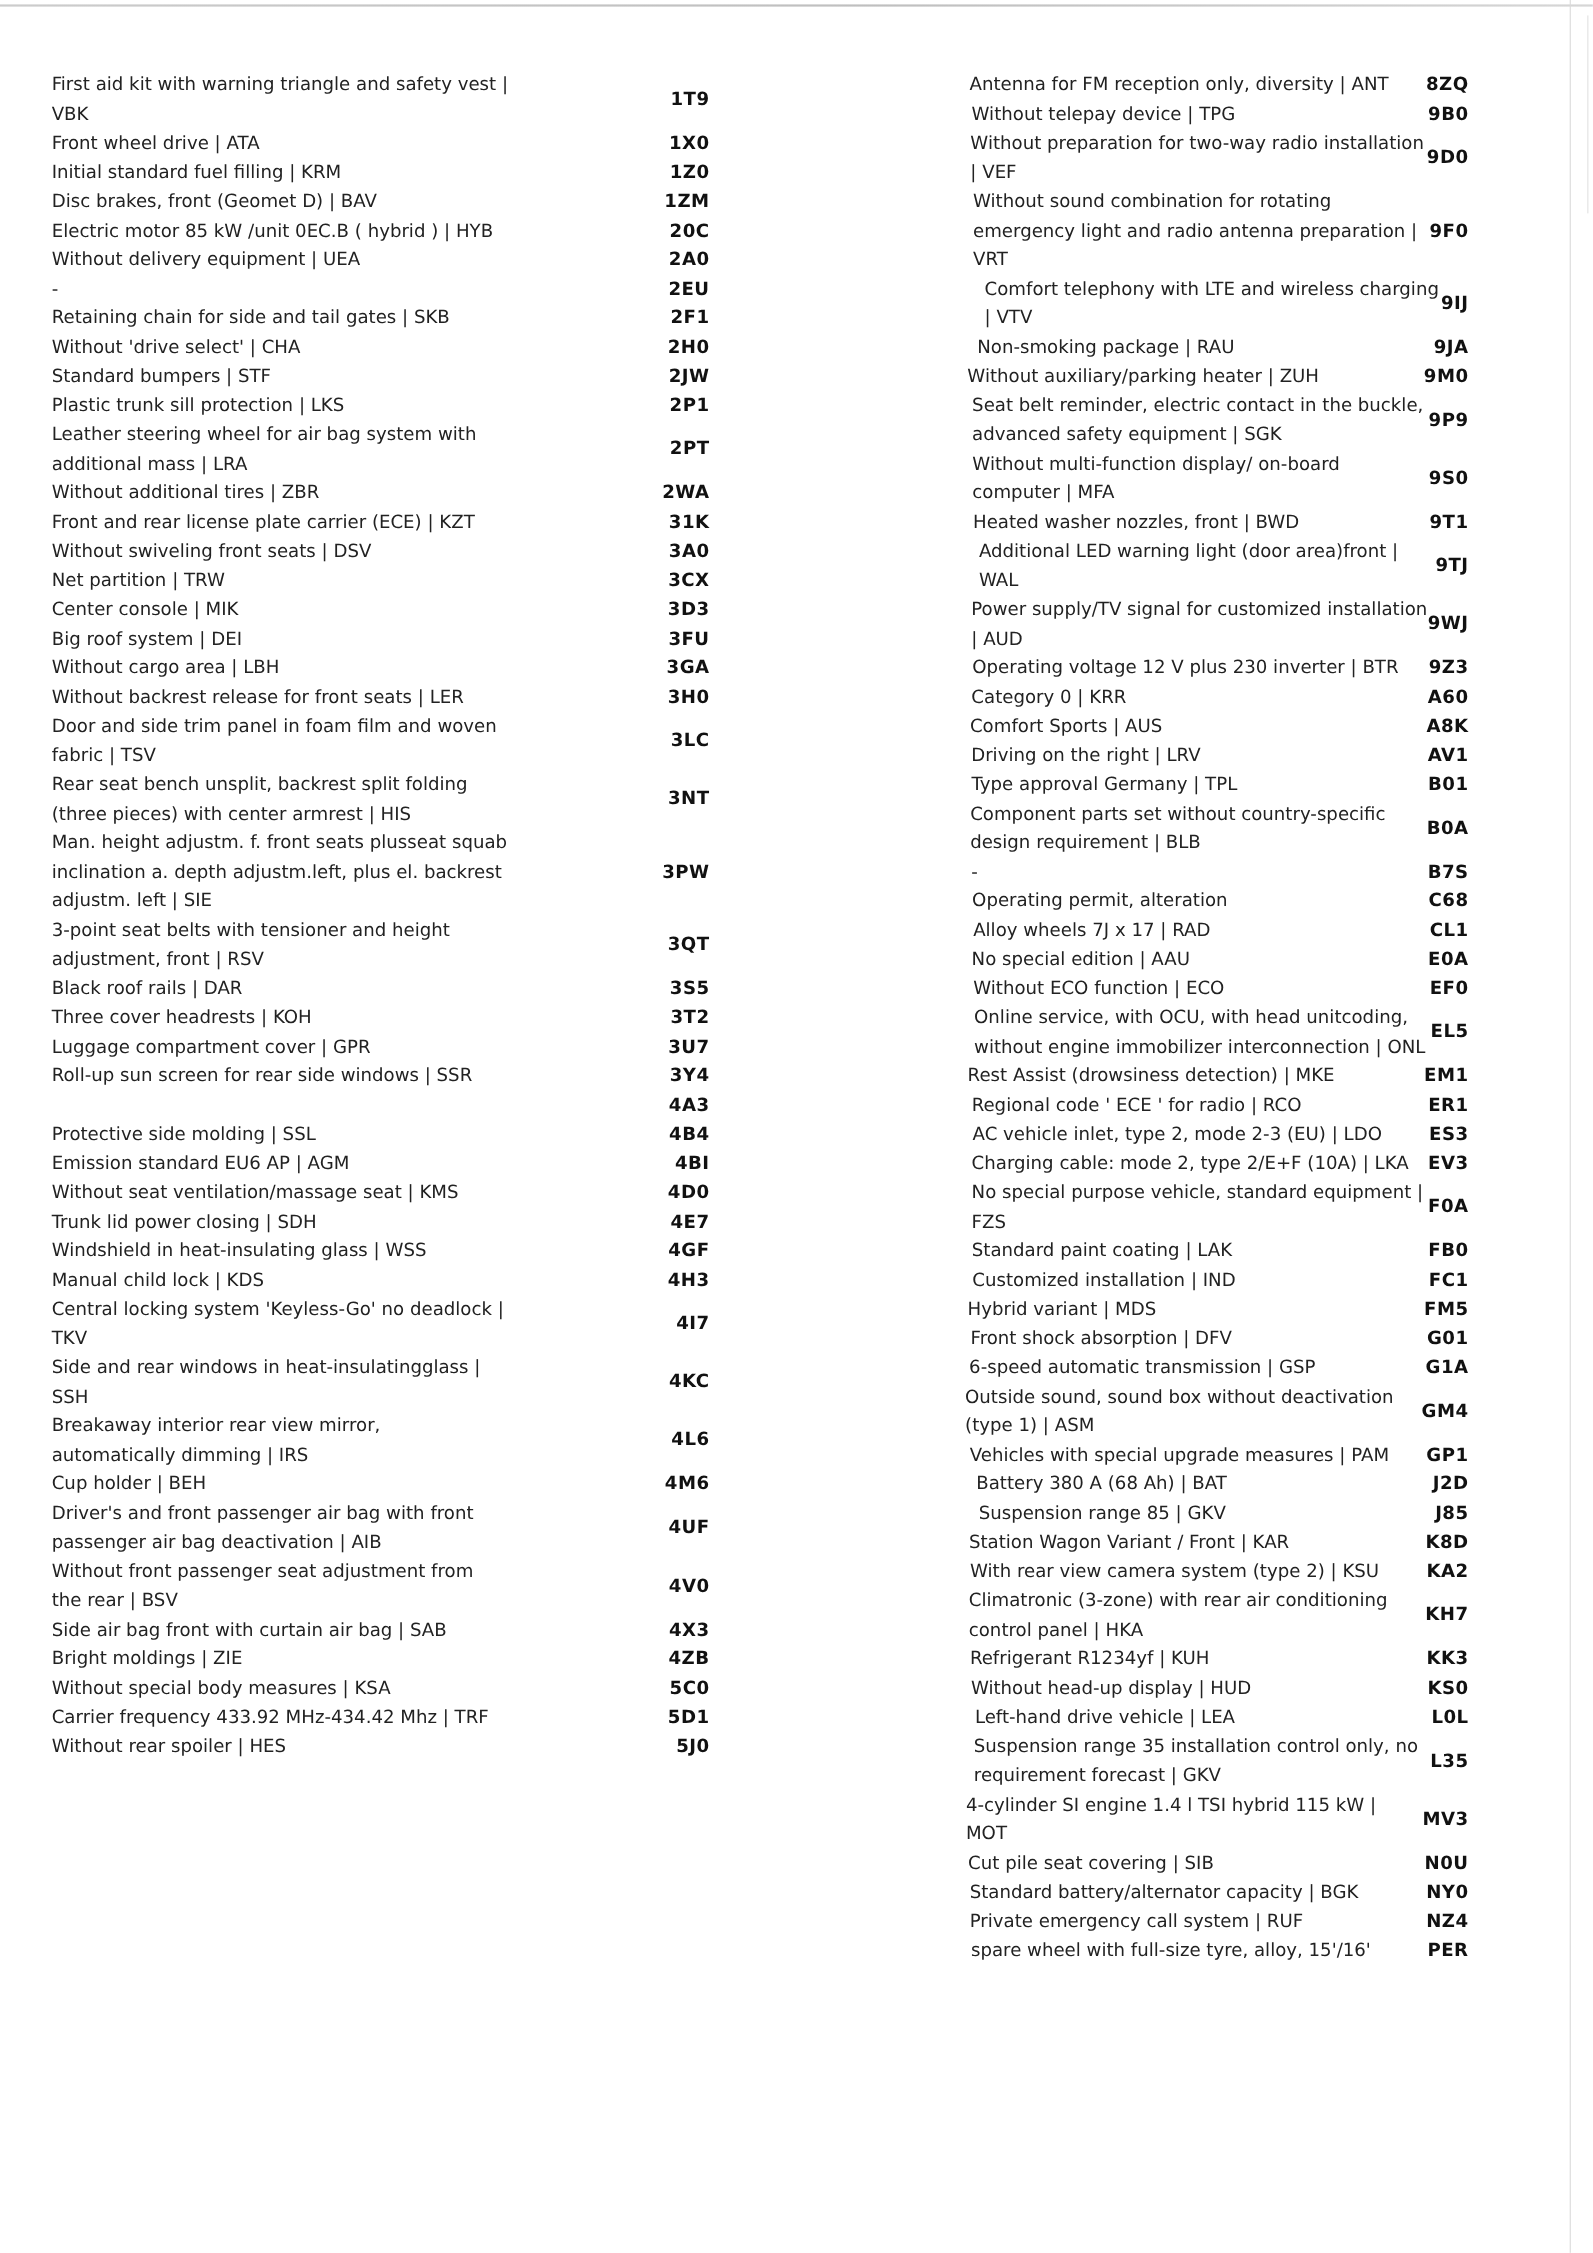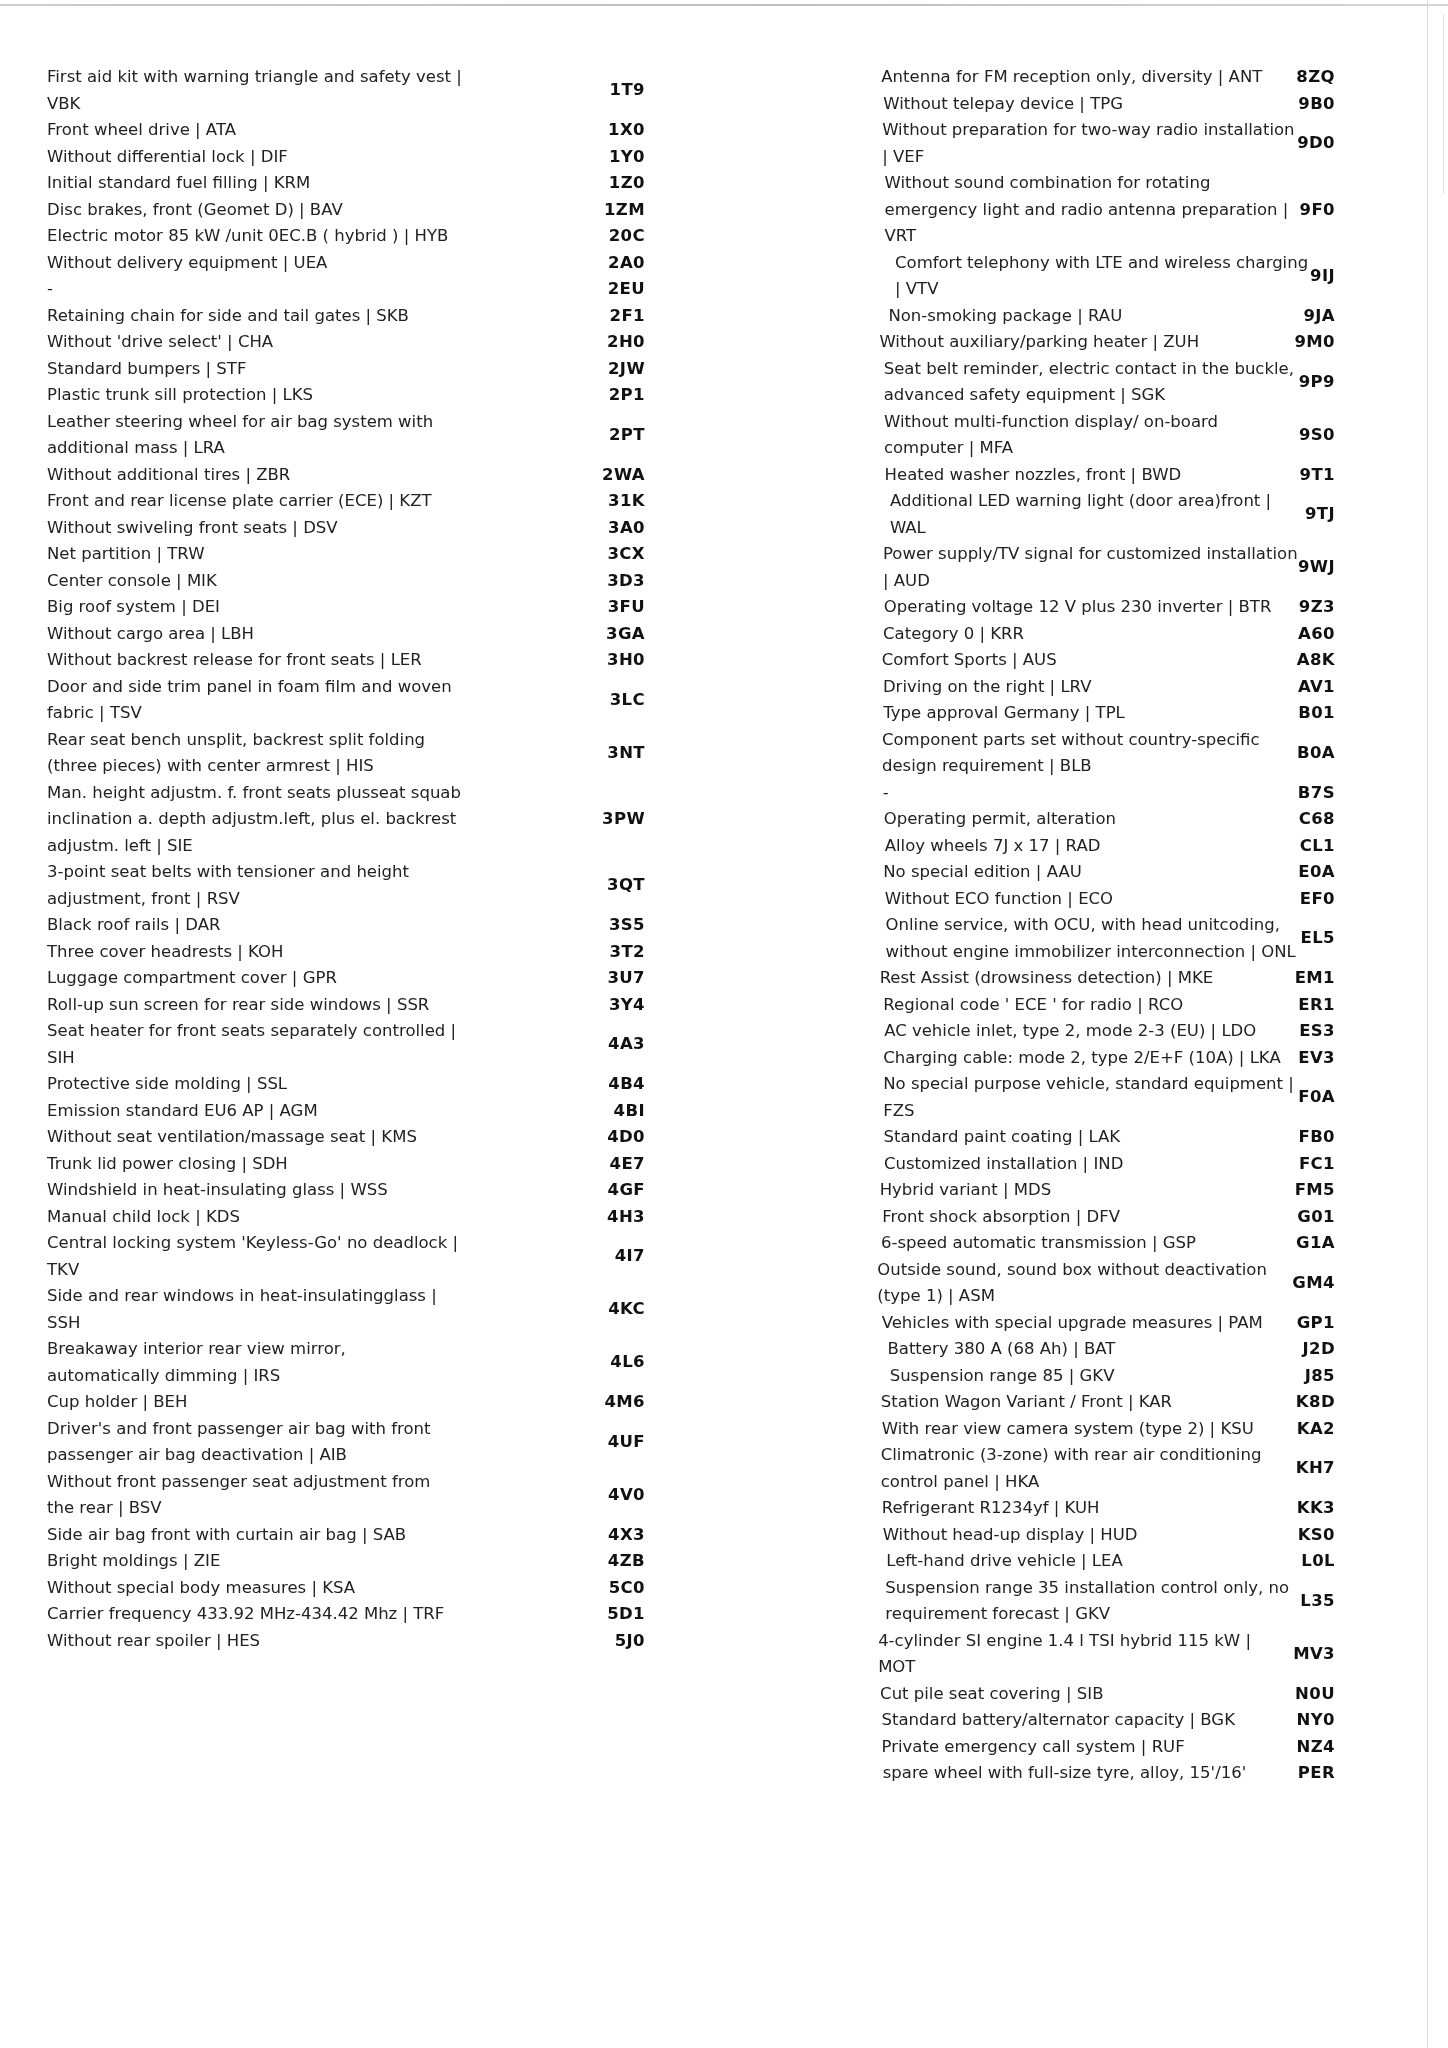--- a/index.html
+++ b/index.html
@@ -59,24 +59,20 @@
   <div class="row">
     <div class="desc">First aid kit with warning triangle and safety vest | VBK</div>
     <div class="code">1T9</div>
   </div>
 
   <div class="row">
     <div class="desc">Front wheel drive | ATA</div>
     <div class="code">1X0</div>
   </div>
 
-  <div class="row">
-    <div class="desc">Without differential lock | DIF</div>
-    <div class="code">1Y0</div>
-  </div>
 
   <div class="row">
     <div class="desc">Initial standard fuel filling | KRM</div>
     <div class="code">1Z0</div>
   </div>
 
   <div class="row">
     <div class="desc">Disc brakes, front (Geomet D) | BAV</div>
     <div class="code">1ZM</div>
   </div>
@@ -197,21 +193,20 @@
     <div class="code">3U7</div>
   </div>
 
   <div class="row">
     <div class="desc">Roll-up sun screen for rear side windows | SSR</div>
     <div class="code">3Y4</div>
   </div>
 
 
   <div class="row">
-    <div class="desc">Seat heater for front seats separately controlled | SIH</div>
     <div class="code">4A3</div>
   </div>
 
   <div class="row">
     <div class="desc">Protective side molding | SSL</div>
     <div class="code">4B4</div>
   </div>
 
   <div class="row">
     <div class="desc">Emission standard EU6 AP | AGM</div>

